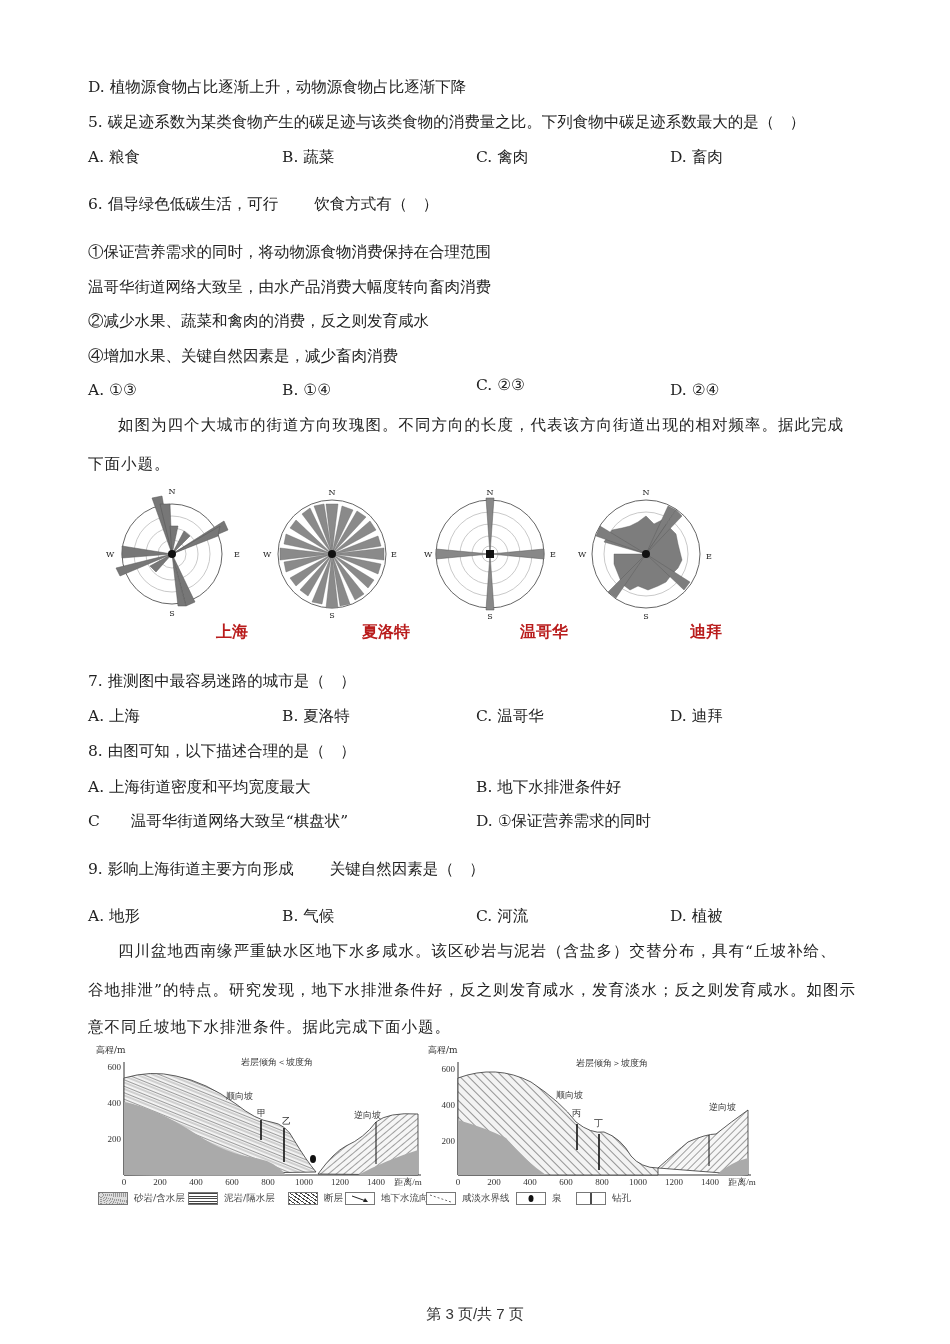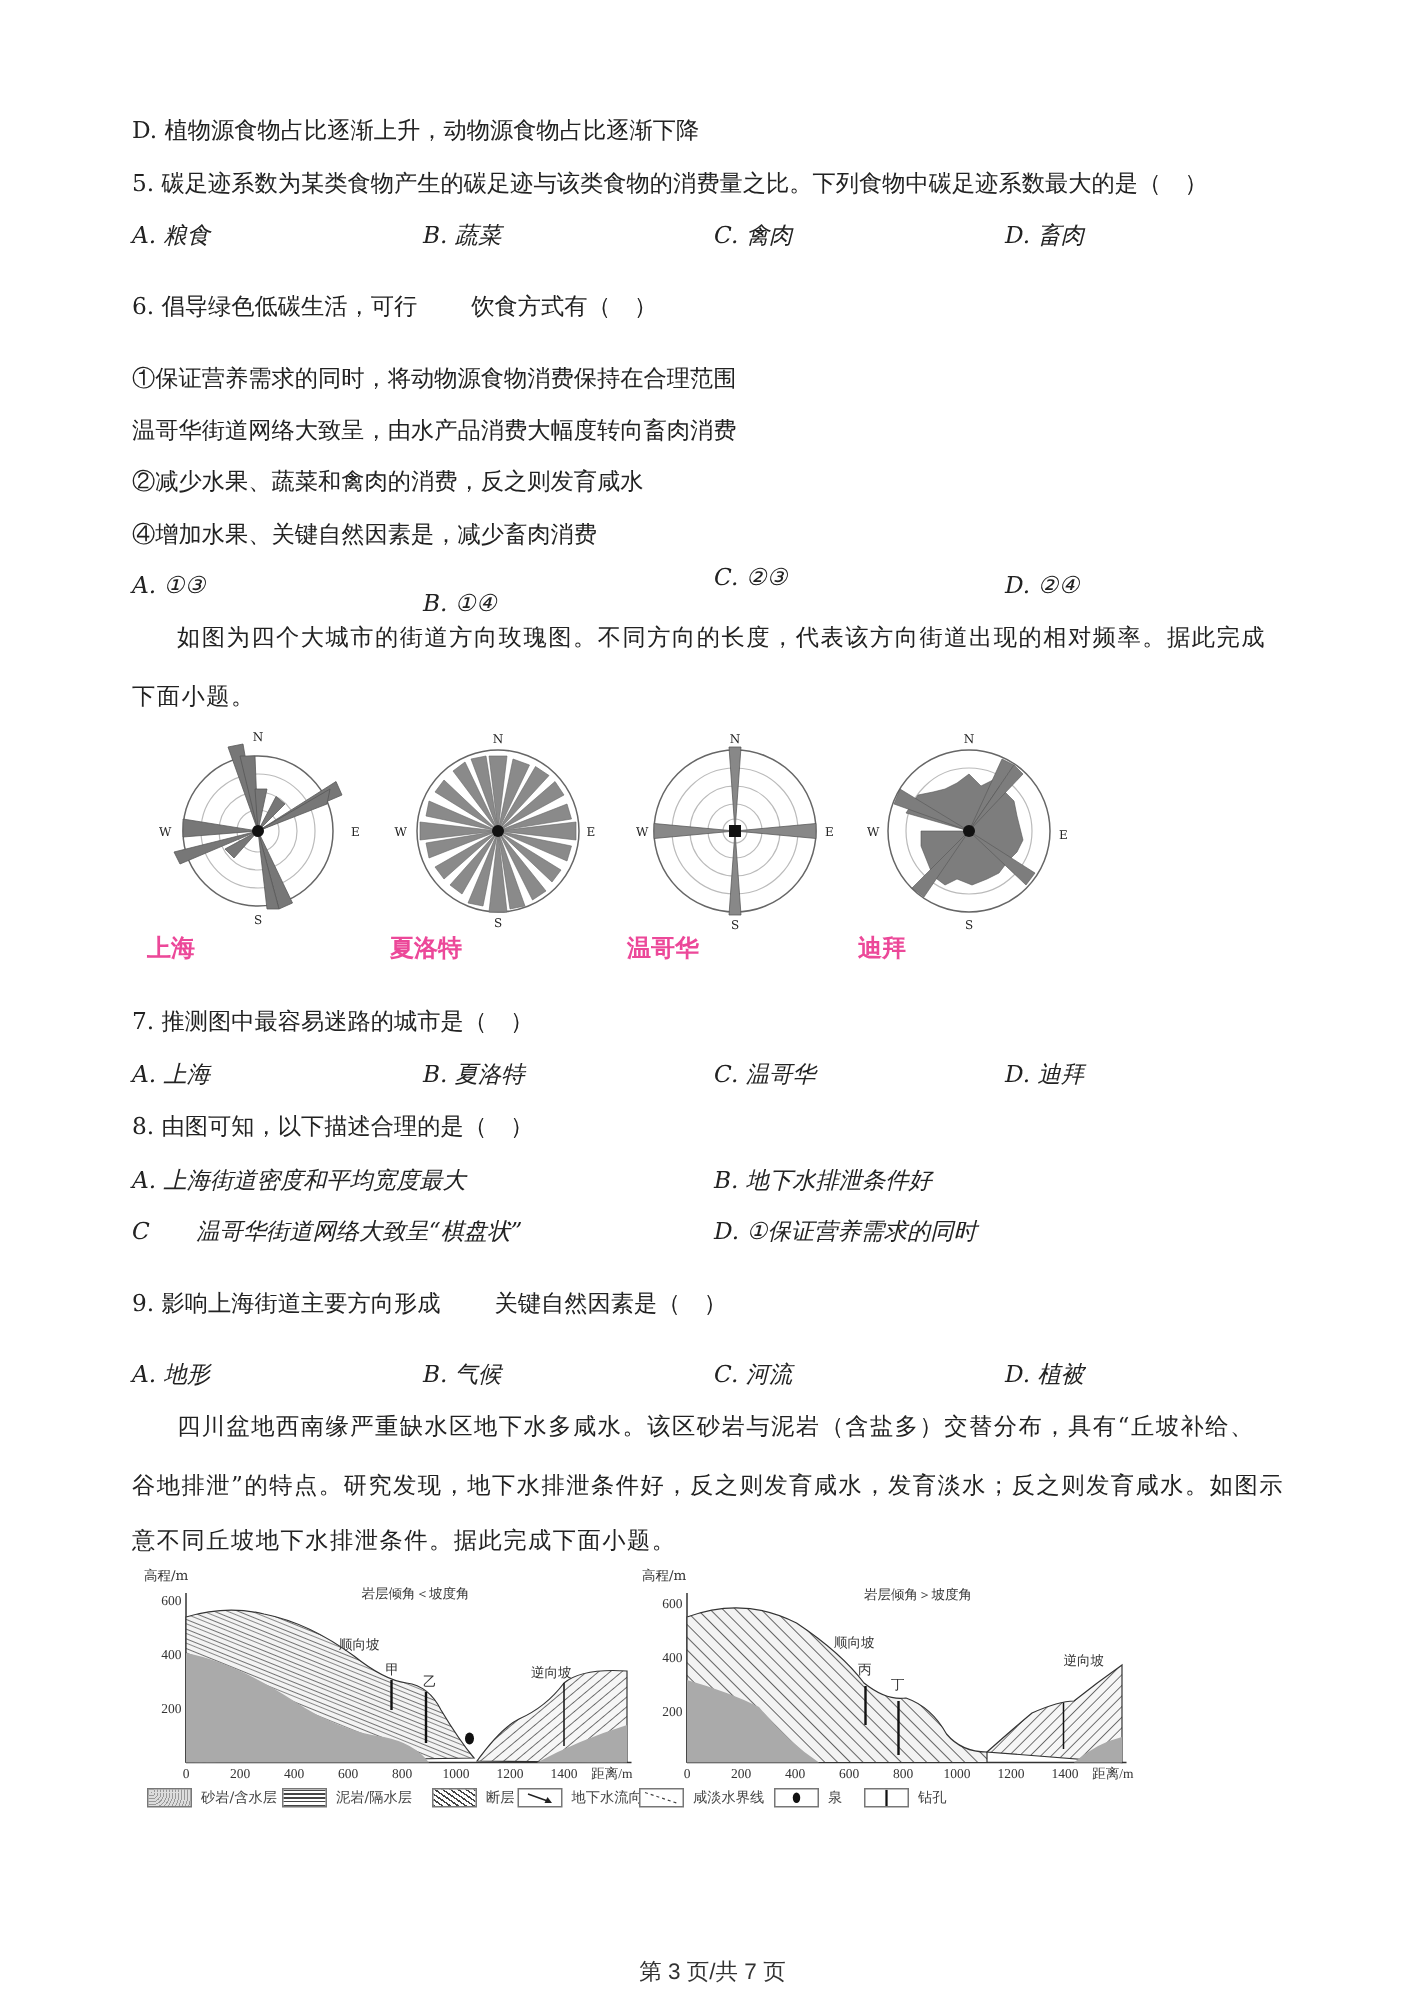--- a/index.html
+++ b/index.html
@@ -1,25 +1,25 @@
 <!DOCTYPE html>
 <html><head>
 <meta charset="utf-8">
 <style>
   html,body{margin:0;padding:0;background:#fff;}
   body{width:950px;height:1344px;position:relative;overflow:hidden;
        font-family:"DejaVu Serif","Liberation Serif",serif;color:#222;font-size:15.5px;}
   .line{position:absolute;left:88px;white-space:nowrap;line-height:20px;}
-  .opt{position:absolute;white-space:nowrap;line-height:20px;font-style:italic;}
+  .opt{position:absolute;white-space:nowrap;line-height:20px;}
   .indent{left:118px;}
   .roses{position:absolute;left:100px;top:486px;width:640px;height:160px;}
   .rose{position:absolute;top:0;width:150px;height:160px;}
   .rose svg{position:absolute;left:0;top:0;}
-  .rose-label{position:absolute;top:136px;left:0;width:150px;text-align:left;
-       font-family:"DejaVu Sans","Liberation Sans",sans-serif;font-weight:bold;font-size:16px;color:#ec4899;}
+  .rose-label{position:absolute;top:136px;left:0;width:150px;text-align:right;
+       font-family:"DejaVu Sans","Liberation Sans",sans-serif;font-weight:bold;font-size:16px;color:#b91c1c;}
   .profile{position:absolute;top:1042px;}
   .legend{position:absolute;left:98px;top:1190px;width:680px;height:24px;
        font-size:9.5px;color:#444;font-family:"DejaVu Serif",serif;}
   .lg{position:absolute;top:2px;display:flex;align-items:center;gap:6px;}
   .lg .box{width:30px;height:13px;border:1px solid #777;box-sizing:border-box;background:#fff;position:relative;overflow:hidden;}
   .footer{position:absolute;left:0;width:950px;top:1305px;text-align:center;
        font-family:"Liberation Sans",sans-serif;font-size:15px;color:#333;}
 </style>
 </head>
 <body>
@@ -30,21 +30,21 @@
 <div class="opt" style="left:282px;top:147px">B. 蔬菜</div>
 <div class="opt" style="left:476px;top:147px">C. 禽肉</div>
 <div class="opt" style="left:670px;top:147px">D. 畜肉</div>
 
 <div class="line" style="top:194px">6. 倡导绿色低碳生活，可行　　 饮食方式有（　）</div>
 <div class="line" style="top:242px">①保证营养需求的同时，将动物源食物消费保持在合理范围</div>
 <div class="line" style="top:277px">温哥华街道网络大致呈，由水产品消费大幅度转向畜肉消费</div>
 <div class="line" style="top:311px">②减少水果、蔬菜和禽肉的消费，反之则发育咸水</div>
 <div class="line" style="top:346px">④增加水果、关键自然因素是，减少畜肉消费</div>
 <div class="opt" style="left:88px;top:380px">A. ①③</div>
-<div class="opt" style="left:282px;top:392px">B. ①④</div>
+<div class="opt" style="left:282px;top:380px">B. ①④</div>
 <div class="opt" style="left:476px;top:375px">C. ②③</div>
 <div class="opt" style="left:670px;top:380px">D. ②④</div>
 
 <div class="line indent" style="top:415px;letter-spacing:1px">如图为四个大城市的街道方向玫瑰图。不同方向的长度，代表该方向街道出现的相对频率。据此完成</div>
 <div class="line" style="top:454px;letter-spacing:1px">下面小题。</div>
 
 <div class="roses">
 
   <div class="rose" style="left:0">
     <svg width="150" height="136" viewBox="0 0 150 136">

